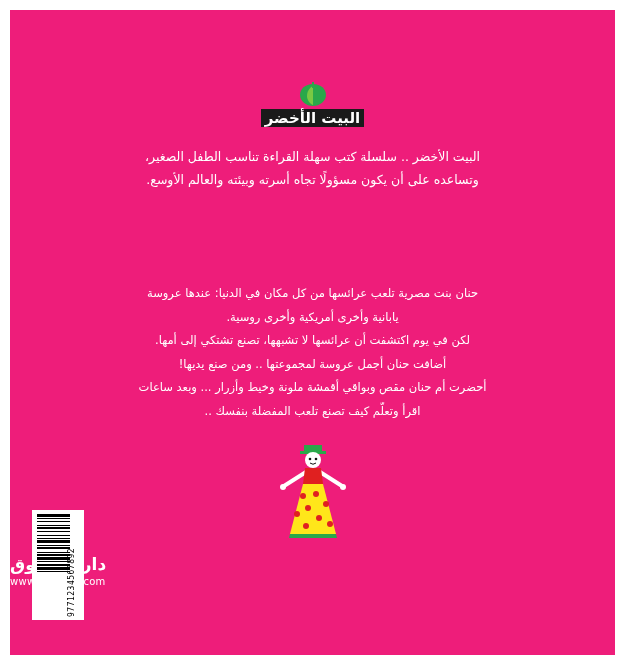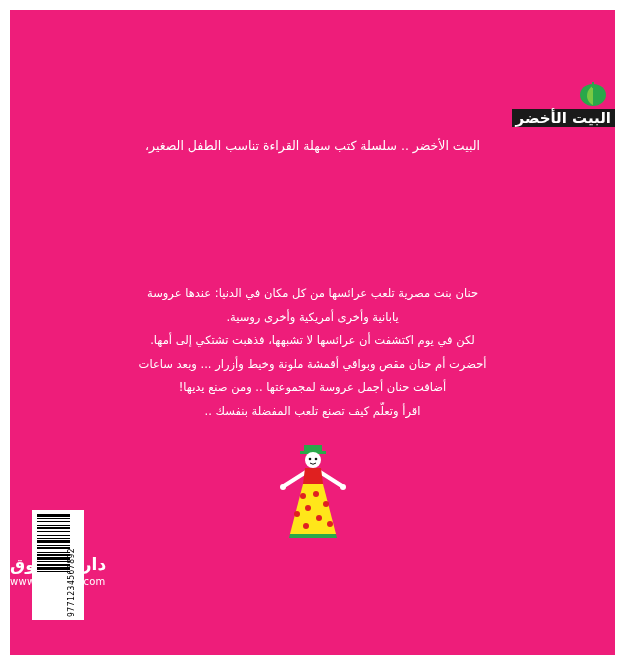--- a/index.html
+++ b/index.html
@@ -28,21 +28,21 @@
     background: #ee1d7a;
     overflow: hidden;
   }
 
   
   .logo-top {
     position: absolute;
     left: 0;
     top: 72px;
     width: 100%;
-    text-align: right;
+    text-align: center;
   }
   .logo-top .leaf-wrap {
     display: block;
     height: 26px;
     line-height: 0;
   }
   .logo-top .logo-text {
     display: inline-block;
     margin-top: 1px;
     font-family: "DejaVu Sans", sans-serif;
@@ -52,21 +52,21 @@
     letter-spacing: 0.5px;
     direction: rtl;
     background: #1a1a1a;
     padding: 0 4px;
   }
 
   
   .blurb {
     position: absolute;
     left: 50px;
-    top: 124px;
+    top: 135px;
     width: 505px;
     text-align: center;
     direction: rtl;
     color: #ffffff;
     font-size: 12.5px;
     line-height: 1.85;
     font-family: "DejaVu Sans", sans-serif;
   }
   .blurb .line { display: block; white-space: nowrap; }
 
@@ -188,29 +188,30 @@
           <path d="M22 2 C14 2 9 7 9 13 C9 19 15 24 22 24 C29 24 35 19 35 13 C35 7 30 2 22 2 Z" fill="#2aa84a"></path>
           <path d="M22 4 C18 6 16 10 16 14 C16 18 19 22 22 23 C22 17 22 10 22 4 Z" fill="#7ac943"></path>
           <rect x="21" y="0" width="2" height="6" fill="#2aa84a"></rect>
         </svg>
       </span>
       <span class="logo-text">البيت الأخضر</span>
     </div>
 
     <div class="blurb">
       <span class="line">البيت الأخضر .. سلسلة كتب سهلة القراءة تناسب الطفل الصغير،</span>
+      <span class="line">وتساعده على أن يكون مسؤولًا تجاه أسرته وبيئته والعالم الأوسع.</span>
     </div>
 
 
     <div class="synopsis">
       <span class="line">حنان بنت مصرية تلعب عرائسها من كل مكان في الدنيا: عندها عروسة</span>
       <span class="line">يابانية وأخرى أمريكية وأخرى روسية.</span>
-      <span class="line">لكن في يوم اكتشفت أن عرائسها لا تشبهها، فذهبت تشتكي إلى أمها.</span>
+      <span class="line">لكن في يوم اكتشفت أن عرائسها لا تشبهها، تصنع تشتكي إلى أمها.</span>
+      <span class="line">أضافت حنان أجمل عروسة لمجموعتها .. ومن صنع يديها!</span>
       <span class="line">أحضرت أم حنان مقص وبواقي أقمشة ملونة وخيط وأزرار ... وبعد ساعات</span>
-      <span class="line">أضافت حنان أجمل عروسة لمجموعتها .. ومن صنع يديها!</span>
       <span class="line">اقرأ وتعلّم كيف تصنع تلعب المفضلة بنفسك ..</span>
     </div>
 
     <div class="doll">
       <svg width="110" height="100" viewBox="0 0 110 100" xmlns="http://www.w3.org/2000/svg">
 
         <path d="M48 3 L66 3 L66 9 L48 9 Z" fill="#2aa84a"></path>
         <rect x="44" y="9" width="26" height="3" fill="#2aa84a"></rect>
 
         <circle cx="57" cy="18" r="8" fill="#ffffff"></circle>

